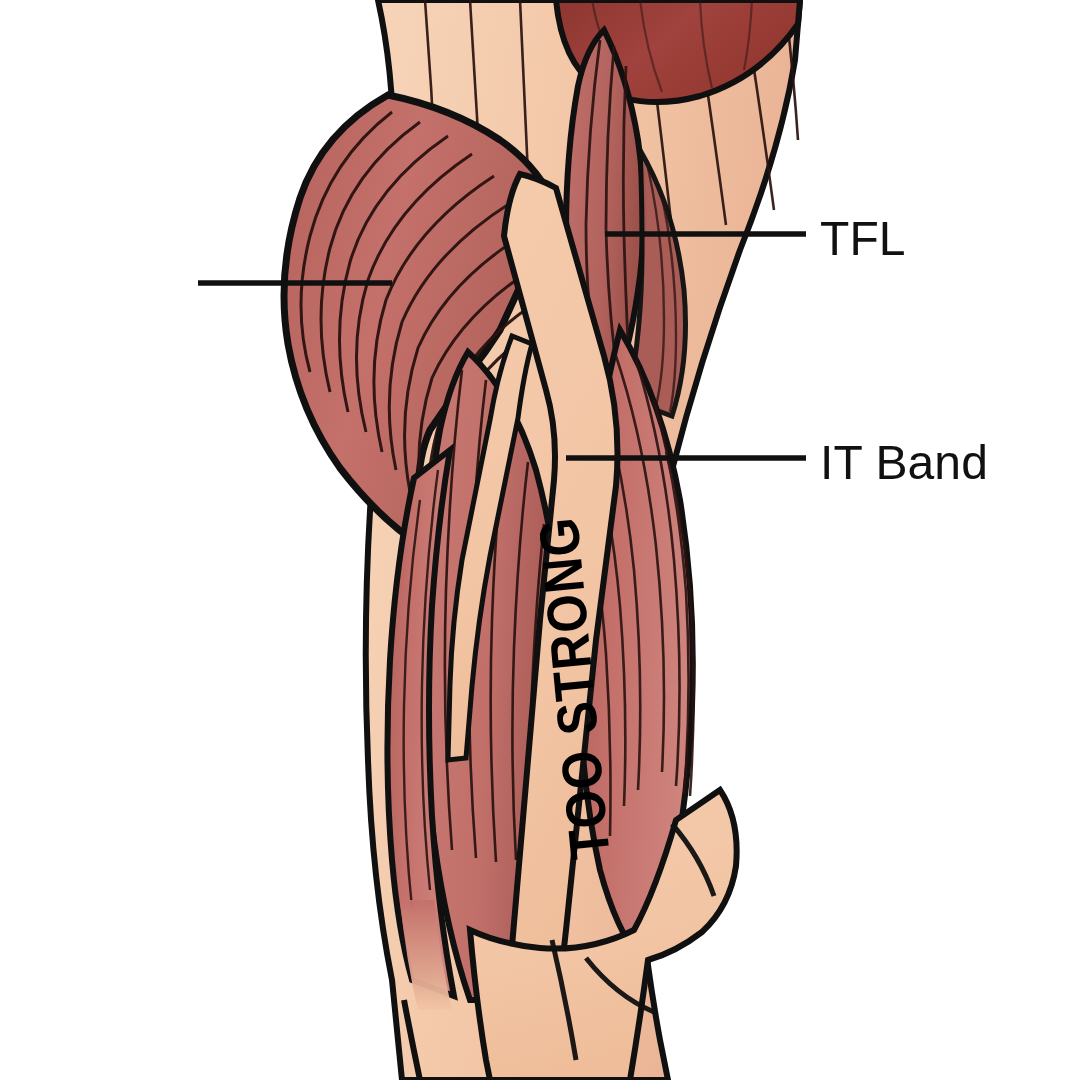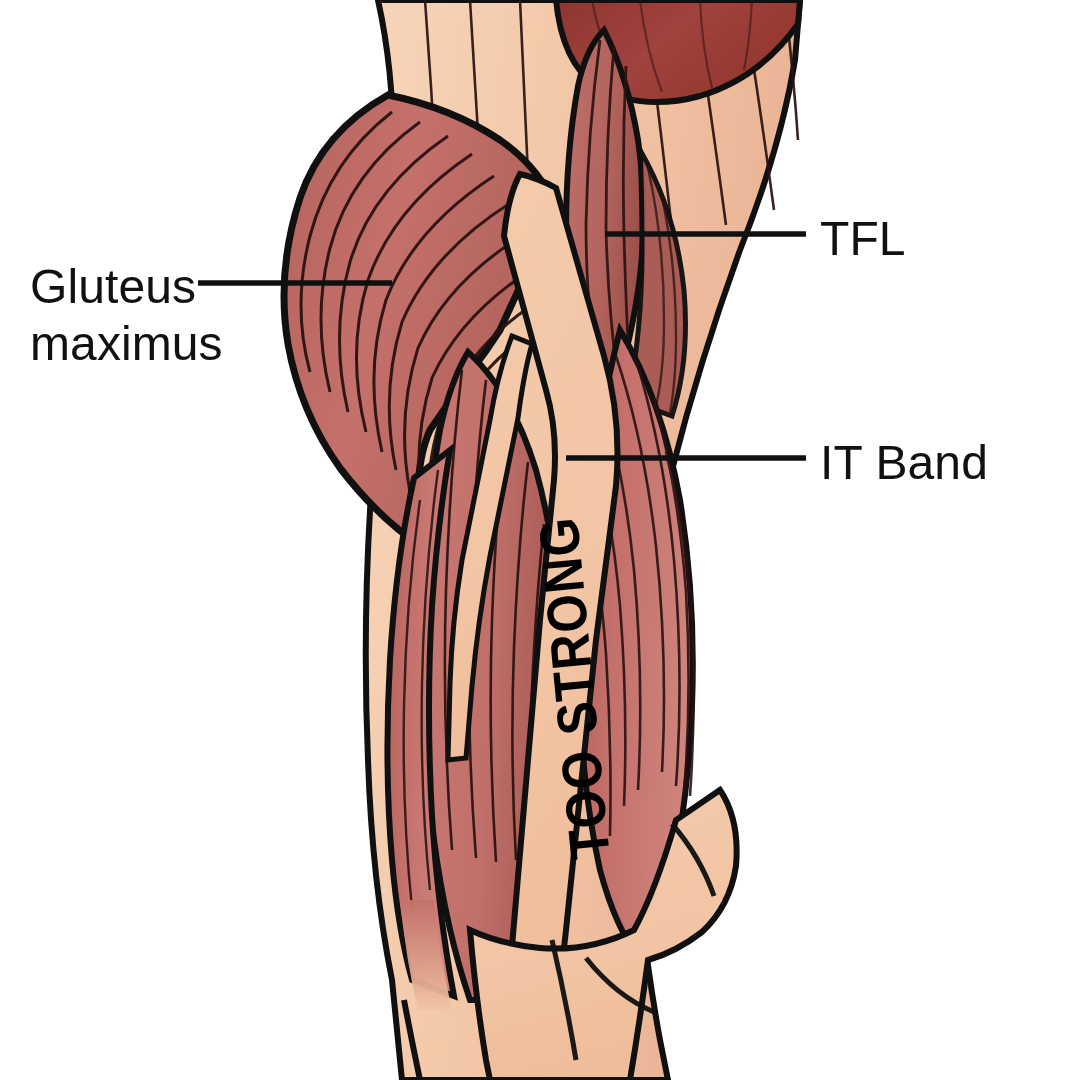--- a/index.html
+++ b/index.html
@@ -254,22 +254,20 @@
       <path d="M 404,1000 Q 412,1042 420,1080"></path>
     </g>
 
     <g stroke="#101010" stroke-width="5.5" stroke-linecap="butt">
       <line x1="198" y1="283" x2="392" y2="283"></line>
       <line x1="605" y1="234" x2="806" y2="234"></line>
       <line x1="566" y1="458" x2="806" y2="458"></line>
     </g>
   </svg>
 
-  <div class="callout-label" id="label-gluteus-maximus">Gluteus
-maximus</div>
 
   <div class="callout-label" id="label-tfl">TFL</div>
 
   <div class="callout-label" id="label-it-band">IT Band</div>
 
   <div class="overlay-text" id="label-too-strong">TOO STRONG</div>
 
 </div>
 
 </body></html>

